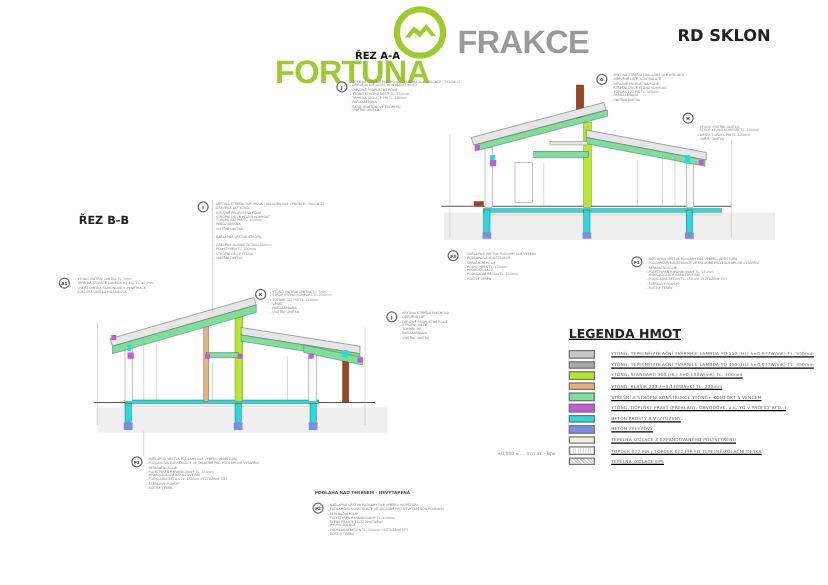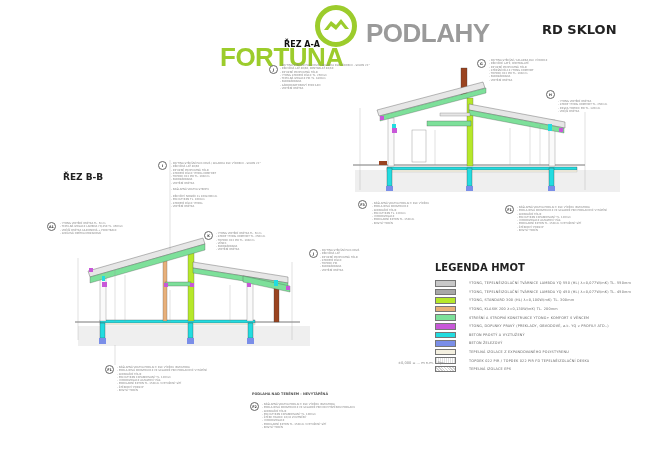--- a/index.html
+++ b/index.html
@@ -4,40 +4,40 @@
 <style>
   html,body{margin:0;padding:0;background:#ffffff;}
   body{width:662px;height:468px;position:relative;overflow:hidden;font-family:"DejaVu Sans",sans-serif;}
   .abs{position:absolute;}
   .logo-left{left:220px;top:18px;font-family:Liberation Sans, sans-serif;font-weight:bold;font-size:26px;letter-spacing:-0.5px;margin-top:24px;}
   .logo-right{left:366px;top:18px;font-family:"Liberation Sans",sans-serif;font-weight:bold;font-size:26px;letter-spacing:-0.5px;}
   .logo-ring{left:314px;top:4px;width:44px;height:44px;}
   .sec-aa{left:284px;top:40px;font-size:8px;font-weight:bold;color:#111;}
   .rd-title{left:542px;top:22px;font-size:13px;font-weight:bold;color:#222;font-family:"DejaVu Sans",sans-serif;}
   .sec-bb{left:63px;top:172px;font-size:9px;font-weight:bold;color:#222;}
-  .legend{left:435px;top:262px;width:200px;}
+  .legend{left:455px;top:262px;width:200px;text-decoration:underline;}
   .legend h3{margin:0 0 6px 0;font-size:10px;font-weight:bold;color:#222;}
   .lg-row{display:flex;align-items:center;height:8.6px;}
   .sw{width:19px;height:4.5px;border:0.6px solid #777;margin-right:13px;flex:none;}
   .lg-txt{font-size:3.4px;color:#666;white-space:nowrap;letter-spacing:0.2px;}
   .scale-note{left:398px;top:361px;font-size:3.6px;color:#888;}
   .note{font-size:2.6px;color:#888;line-height:3.3px;white-space:pre;}
   .callout{width:7px;height:7px;border:0.6px solid #666;border-radius:50%;font-size:3.4px;font-weight:bold;color:#333;display:flex;align-items:center;justify-content:center;background:#fff;}
   .subhead{font-size:3.4px;font-weight:bold;color:#555;}
   svg{position:absolute;overflow:visible;}
 </style>
 </head>
 <body>
 
 <div class="abs logo-left" style="color:#9ccc2c;">FORTUNA</div>
 <svg class="logo-ring" viewBox="0 0 44 44" width="44" height="44" style="left:314px;top:4px;">
   <circle cx="22" cy="22" r="18.5" fill="none" stroke="#9ccc2c" stroke-width="5"></circle>
   <path d="M10 26 L17 17 L22 21 L27 15 L35 25 L31 25 L27 20 L22 26 L17 22 L14 26 Z" fill="#9ccc2c"></path>
 </svg>
-<div class="abs logo-right" style="color:#9a9a9a;">PODLAHY</div>
+<div class="abs logo-right" style="color:#9a9a9a;">FRAKCE</div>
 <div class="abs sec-aa">ŘEZ A-A</div>
 <div class="abs rd-title">RD SKLON</div>
 <div class="abs sec-bb">ŘEZ B-B</div>
 
 <svg width="662" height="468" style="left:0;top:0;">
 
   <rect x="355" y="170" width="265" height="22" fill="#efefef"></rect>
   <line x1="353" y1="165" x2="585" y2="165" stroke="#555" stroke-width="0.8"></line>
 
   <rect x="387" y="167" width="190" height="3" fill="#22dce0" stroke="#333" stroke-width="0.3"></rect>

